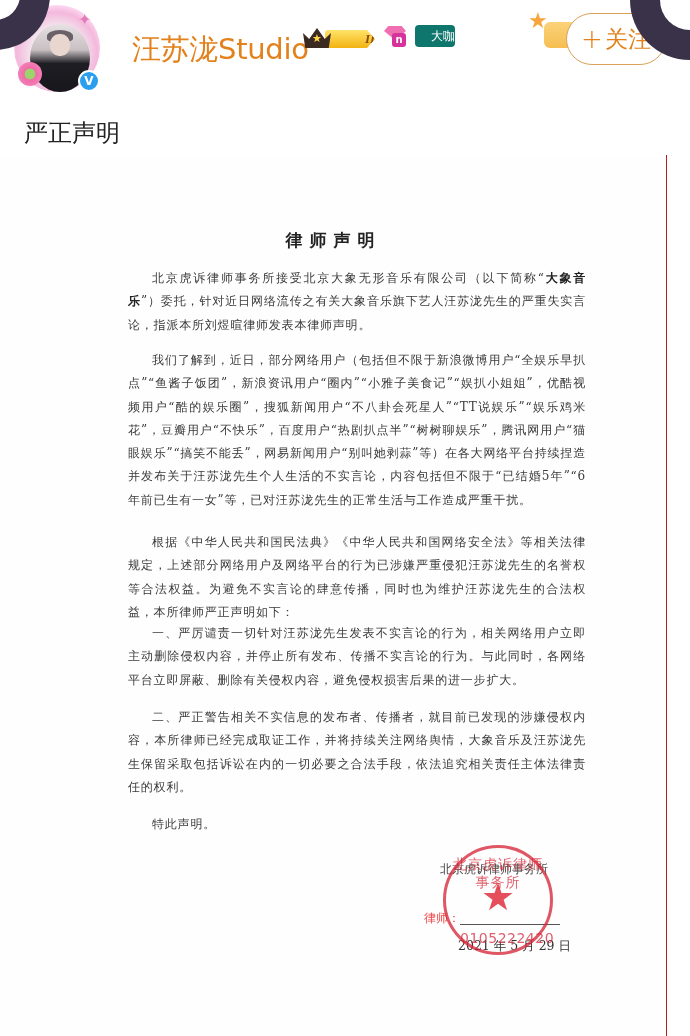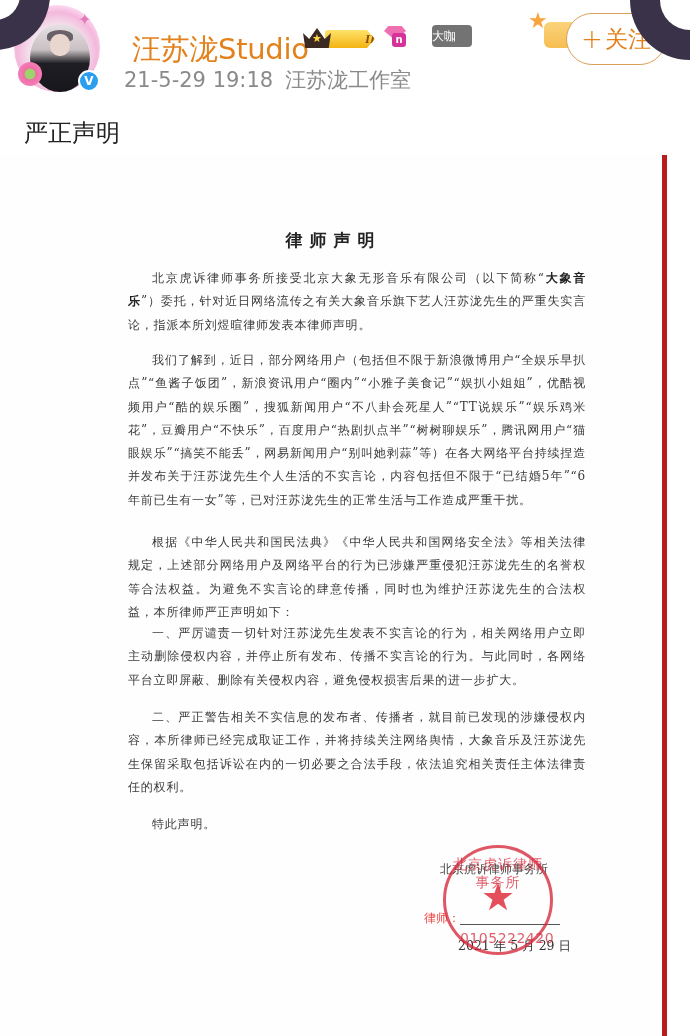--- a/index.html
+++ b/index.html
@@ -76,21 +76,21 @@
   .gem-shape {
     position: absolute; left: 0; top: 2px; width: 22px; height: 14px; background: #ef6fb1;
     clip-path: polygon(20% 0, 80% 0, 100% 35%, 50% 100%, 0 35%);
   }
   .gem-v {
     position: absolute; left: 8px; top: 9px; width: 14px; height: 14px; border-radius: 3px;
     background: #d6339a; color: #fff; font-size: 10px; font-weight: bold; text-align: center; line-height: 14px;
   }
   .badge-daka {
     position: absolute; left: 415px; top: 25px; width: 40px; height: 22px; border-radius: 4px;
-    background: #737373; color: #fff; font-size: 12px; line-height: 22px; text-align: left; margin-left: 17px;
+    background: #0f766e; color: #fff; font-size: 12px; line-height: 22px; text-align: right;
   }
   .post-meta {
     position: absolute; left: 124px; top: 66px; font-size: 21px; color: #8a8a8a; white-space: nowrap;
   }
   .post-meta .source { margin-left: 12px; }
 
   .super-badge {
     position: absolute; left: 528px; top: 10px; width: 60px; height: 38px;
   }
   .super-star { position: absolute; left: 0; top: 0; color: #f7a53c; font-size: 22px; line-height: 1; }
@@ -106,21 +106,21 @@
   .follow-button .plus { font-size: 26px; margin-right: 2px; font-weight: 300; }
 
   
   .post-text {
     position: absolute; left: 24px; top: 117px; font-size: 24px; color: #222222;
   }
 
   
   .doc-image {
     position: absolute; left: 0; top: 155px; width: 667px; height: 881px;
-    background: #fefefe; border-right: 5px solid #b91c1c;
+    background: #fefefe; border-right: 1px solid #b91c1c;
   }
   .doc-title {
     position: absolute; left: 0; width: 667px; top: 74px; text-align: center;
     font-size: 17px; font-weight: bold; color: #222; letter-spacing: 7px;
     font-family: "DejaVu Serif", serif;
   }
   .doc-para {
     position: absolute; left: 128px; width: 458px; font-size: 12px; line-height: 23.3px;
     color: #3a3a3a; text-indent: 2em; font-family: "DejaVu Serif", serif; letter-spacing: 0.8px;
     text-align: justify;
@@ -194,23 +194,20 @@
     <span class="crown-star">★</span>
   </div>
 
   <div class="badge-gem">
     <div class="gem-shape"></div>
     <div class="gem-v">n</div>
   </div>
 
   <div class="badge-daka">大咖</div>
 
-  <div class="post-meta">
-    <span>21-5-29 19:18</span><span class="source">汪苏泷工作室</span>
-  </div>
 
   <div class="super-badge">
     <span class="super-star">★</span>
     <div class="super-ribbon"></div>
   </div>
 
   <div class="follow-button">
     <span class="plus">+</span>
     <span>关注</span>
   </div>

